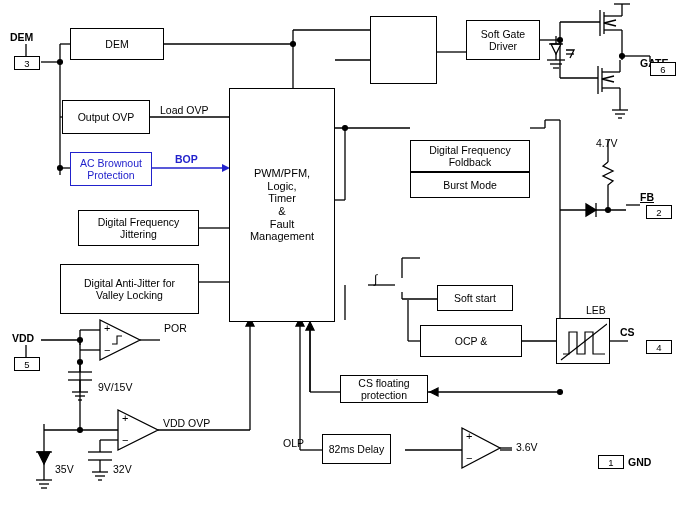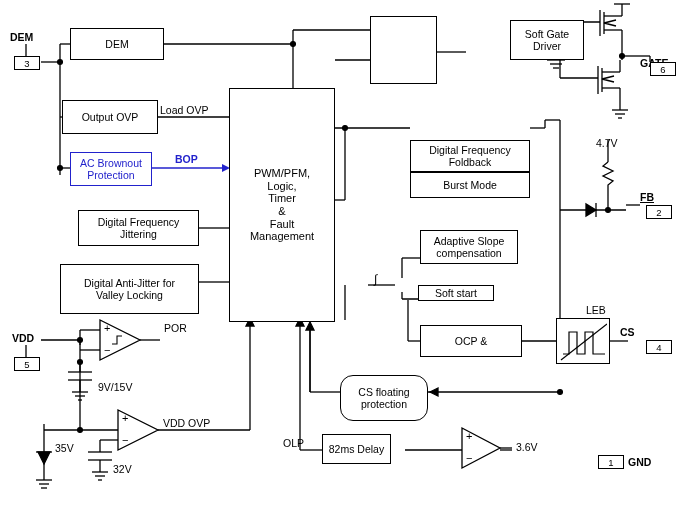--- a/index.html
+++ b/index.html
@@ -207,73 +207,71 @@
       <polygon points="462,428 462,468 500,448" fill="#fff"></polygon>
       <line x1="500" y1="448" x2="512" y2="448"></line>
 
       <line x1="250" y1="320" x2="250" y2="320"></line>
 
       <line x1="522" y1="341" x2="522" y2="341"></line>
     </g>
   </svg>
 
   <div class="blk" style="left:70px;top:28px;width:94px;height:32px;">DEM</div>
-  <div class="blk" style="left:62px;top:100px;width:96px;height:34px;">Output OVP</div>
+  <div class="blk" style="left:62px;top:100px;width:88px;height:34px;">Output OVP</div>
   <div class="blk brownout" style="left:70px;top:152px;width:82px;height:34px;white-space:pre-line;">AC Brownout
 Protection</div>
   <div class="blk" style="left:78px;top:210px;width:121px;height:36px;white-space:pre-line;">Digital Frequency
 Jittering</div>
   <div class="blk" style="left:60px;top:264px;width:139px;height:50px;white-space:pre-line;">Digital Anti-Jitter for
 Valley Locking</div>
 
   <div class="blk core" style="left:229px;top:88px;width:106px;height:234px;white-space:pre-line;">PWM/PFM,
 Logic,
 Timer
 &amp;
 Fault
 Management</div>
 
   <div class="blk" style="left:370px;top:16px;width:67px;height:68px;">
     
     
     
   </div>
 
-  <div class="blk" style="left:466px;top:20px;width:74px;height:40px;white-space:pre-line;margin-left:44px;">Soft Gate
+  <div class="blk" style="left:466px;top:20px;width:74px;height:40px;white-space:pre-line;">Soft Gate
 Driver</div>
 
   <div class="blk" style="left:410px;top:140px;width:120px;height:32px;white-space:pre-line;">Digital Frequency
 Foldback</div>
   <div class="blk" style="left:410px;top:172px;width:120px;height:26px;">Burst Mode</div>
 
-  <div class="blk" style="left:420px;top:230px;width:98px;height:34px;white-space:pre-line;">Adaptive Slope
-compensation</div>
-  <div class="blk" style="left:418px;top:285px;width:76px;height:16px;">Soft start</div>
+  <div class="blk" style="left:437px;top:285px;width:76px;height:26px;">Soft start</div>
   <div class="blk" style="left:420px;top:325px;width:102px;height:32px;">OCP &amp;</div>
 
-  <div class="blk" style="left:340px;top:375px;width:88px;height:46px;white-space:pre-line;border-radius:13px;">CS floating
+  <div class="blk" style="left:340px;top:375px;width:88px;height:28px;white-space:pre-line;">CS floating
 protection</div>
   <div class="blk" style="left:322px;top:434px;width:69px;height:30px;">82ms Delay</div>
 
   <div class="blk" style="left:556px;top:318px;width:54px;height:46px;">
     <svg width="50" height="42">
       <polyline points="4,34 10,34 10,12 18,12 18,34 26,34 26,12 34,12 34,34 46,34" fill="none" stroke="#000" stroke-width="1.2"></polyline>
       <line x1="2" y1="40" x2="48" y2="4" stroke="#000" stroke-width="1.2"></line>
     </svg>
   </div>
   <div class="lbl" style="left:586px;top:304px;">LEB</div>
 
   <div class="lbl" style="left:160px;top:104px;">Load OVP</div>
   <div class="lbl blue b" style="left:175px;top:153px;">BOP</div>
   <div class="lbl" style="left:164px;top:322px;">POR</div>
   <div class="lbl" style="left:163px;top:417px;">VDD OVP</div>
   <div class="lbl" style="left:283px;top:437px;">OLP</div>
 
   <div class="lbl" style="left:98px;top:381px;">9V/15V</div>
-  <div class="lbl" style="left:55px;top:442px;text-align:center;">35V</div>
+  <div class="lbl" style="left:55px;top:463px;text-align:center;">35V</div>
   <div class="lbl" style="left:113px;top:463px;">32V</div>
   <div class="lbl" style="left:596px;top:137px;">4.7V</div>
   <div class="lbl" style="left:516px;top:441px;">3.6V</div>
 
   <div class="lbl b" style="left:10px;top:31px;">DEM</div>
   <div class="pin" style="left:14px;top:56px;width:26px;height:14px;">3</div>
 
   <div class="lbl b" style="left:12px;top:332px;">VDD</div>
   <div class="pin" style="left:14px;top:357px;width:26px;height:14px;">5</div>
 

